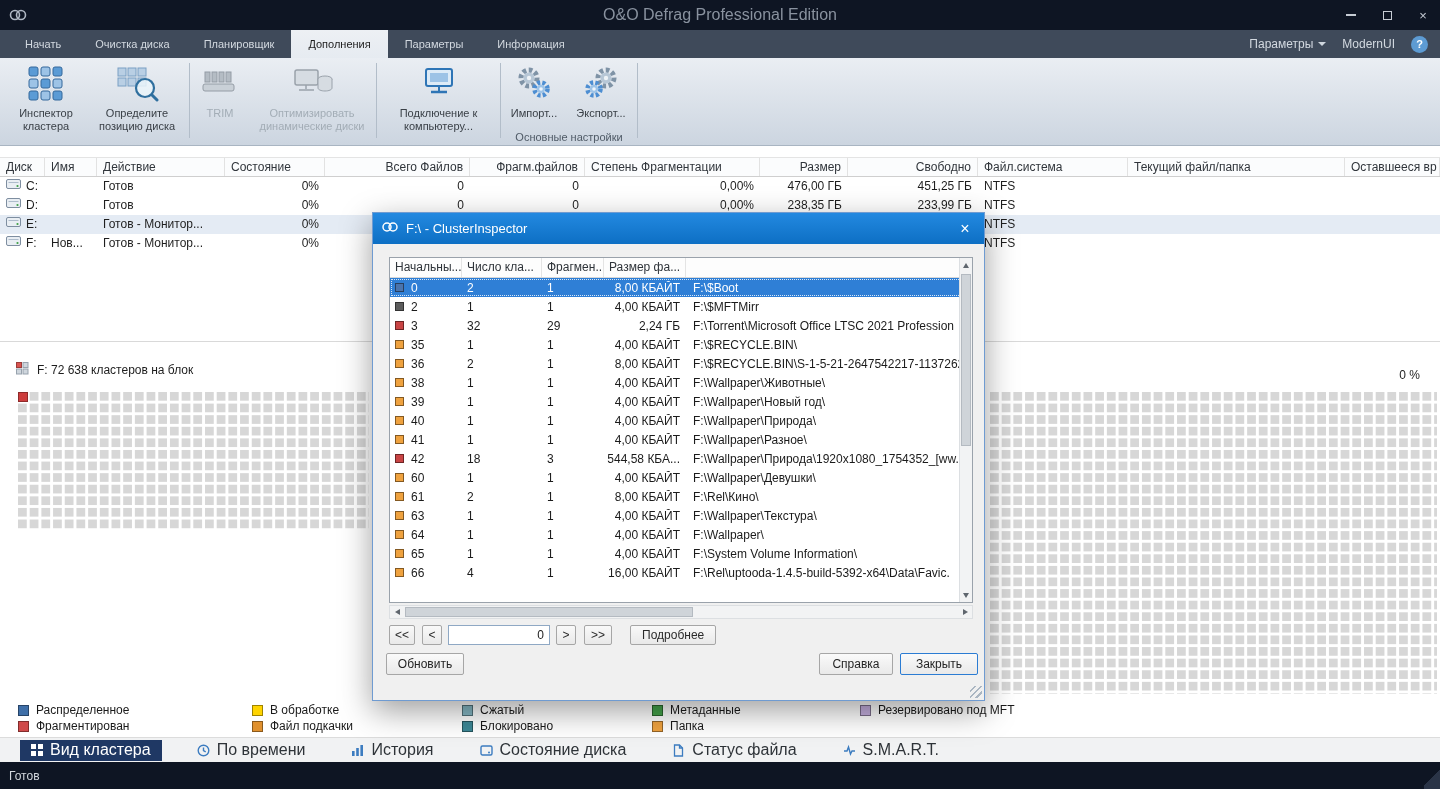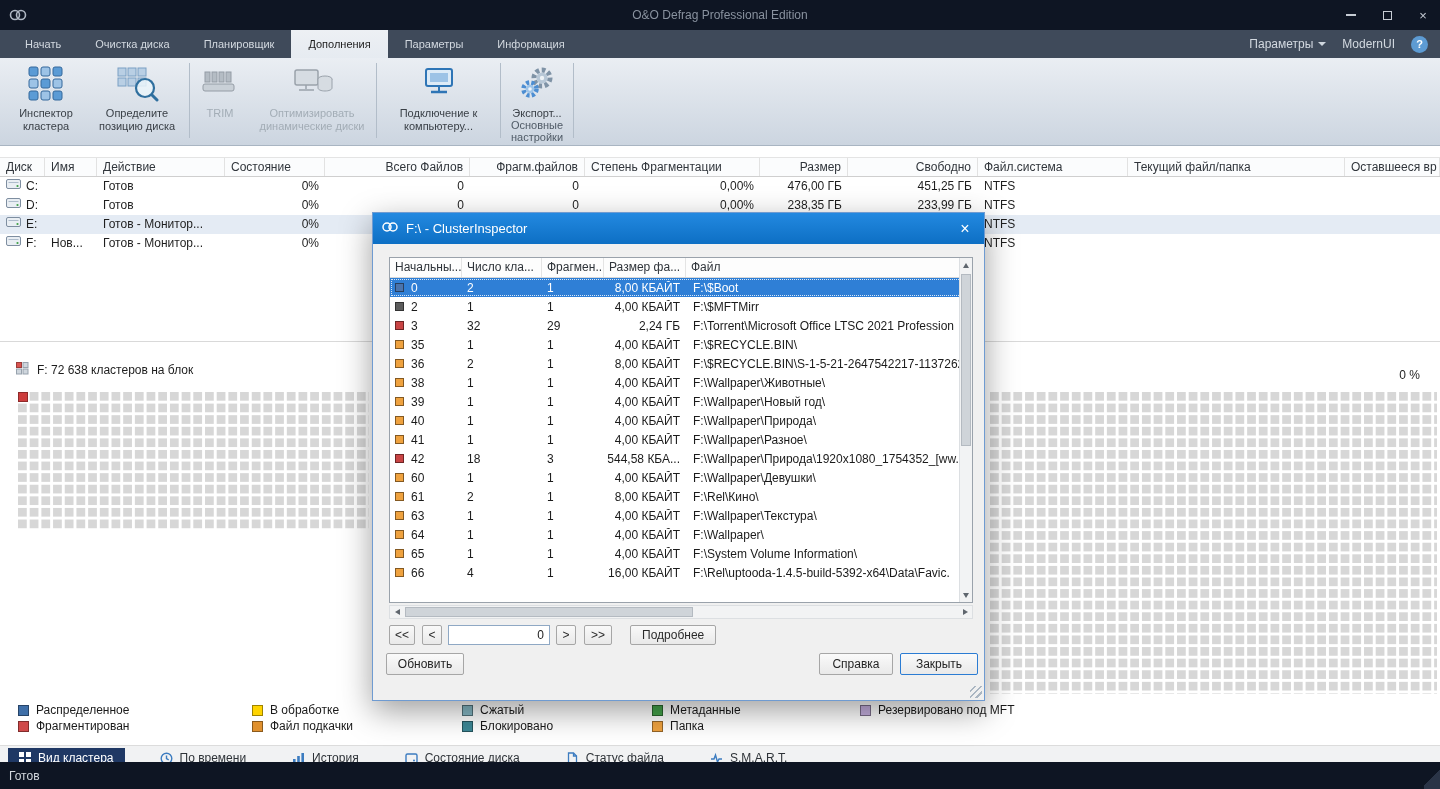--- a/index.html
+++ b/index.html
@@ -3,21 +3,21 @@
 <meta charset="utf-8">
 <style>
   *{margin:0;padding:0;box-sizing:border-box;}
   html,body{width:1440px;height:789px;}
   body{font-family:"Liberation Sans",sans-serif;background:#fff;overflow:hidden;}
   .app{position:relative;width:1440px;height:789px;background:#fff;overflow:hidden;}
 
   
   .titlebar{position:absolute;left:0;top:0;width:1440px;height:30px;background:#0e1523;}
   .app-logo{position:absolute;left:9px;top:8px;}
-  .title-text{position:absolute;left:0;right:0;top:0;height:30px;line-height:30px;text-align:center;color:#89929f;font-size:12px;}
+  .title-text{position:absolute;left:0;right:0;top:0;height:30px;line-height:30px;text-align:center;color:#89929f;font-size:16px;}
   .win-controls{position:absolute;right:10px;top:0;height:30px;display:flex;align-items:center;gap:22px;color:#c6ccd4;font-size:13px;}
   .wc{width:14px;height:14px;display:flex;align-items:center;justify-content:center;cursor:default;}
   .min-shape{width:10px;height:2px;background:#c6ccd4;display:inline-block;}
   .max-shape{width:9px;height:9px;border:1.5px solid #c6ccd4;display:inline-block;}
 
   
   .menubar{position:absolute;left:0;top:30px;width:1440px;height:28px;background:#3f4a5a;}
   .menu-tabs{position:absolute;left:8px;top:0;height:28px;display:flex;}
   .menu-tab{padding:12px 17px;display:flex;align-items:center;font-size:11px;color:#d3d9e0;white-space:nowrap;}
   .menu-tab.active{background:linear-gradient(#edf0f4,#e6ebf1);color:#1d1d1d;}
@@ -55,21 +55,21 @@
   .grid-left{left:18px;top:392px;width:351px;height:139px;}
   .grid-right{left:990px;top:392px;width:447px;height:302px;}
   .red-cell{position:absolute;left:18px;top:392px;width:10px;height:10px;background:#cd3d3d;border:1px solid #8e2a2a;}
 
   
   .legend{position:absolute;left:0;top:0;width:1440px;height:789px;pointer-events:none;}
   .legend-item{position:absolute;display:flex;align-items:center;gap:7px;font-size:12px;color:#1a1a1a;white-space:nowrap;}
   .legend-sq{width:11px;height:11px;border:1px solid rgba(0,0,0,.38);flex:none;}
 
   
-  .viewtabs{position:absolute;left:0;top:737px;width:1440px;height:25px;background:#f1f2f3;border-top:1px solid #dcdcdc;display:flex;align-items:center;padding-left:8px;gap:24px;font-size:12px;color:#2e3338;margin-top:8px;}
+  .viewtabs{position:absolute;left:0;top:737px;width:1440px;height:25px;background:#f1f2f3;border-top:1px solid #dcdcdc;display:flex;align-items:center;padding-left:20px;gap:24px;font-size:16px;color:#2e3338;}
   .viewtab{display:flex;align-items:center;gap:7px;height:21px;padding:0 11px;}
   .viewtab .vic{color:#3c7cc0;display:flex;align-items:center;}
   .viewtab.active{background:#1f3864;color:#fff;}
   .viewtab.active .vic{color:#fff;}
 
   
   .statusbar{position:absolute;left:0;top:762px;width:1440px;height:27px;background:#0e1523;color:#d2d7dd;font-size:12px;display:flex;align-items:center;padding-left:9px;}
   .status-grip{position:absolute;right:0;bottom:0;width:16px;height:27px;background:linear-gradient(135deg, transparent 55%, #2a3447 55%);}
 
   
@@ -224,20 +224,33 @@
             <rect x="9" y="5" width="26" height="17" rx="2" fill="#ddebf7" stroke="#2e75b6" stroke-width="2"></rect>
             <rect x="13" y="9" width="18" height="9" fill="#9dc3e6"></rect>
             <line x1="22" y1="22" x2="22" y2="27" stroke="#2e75b6" stroke-width="2"></line>
             <line x1="14" y1="28" x2="30" y2="28" stroke="#2e75b6" stroke-width="2.5"></line>
           </svg>
         </div>
         <div class="rlabel">Подключение к компьютеру...</div>
       </div>
       <div class="ribbon-sep"></div>
       <div class="ribbon-group">
+        <div class="ribbon-item" style="width: 64px;">
+          <div class="ric">
+            <svg width="40" height="40" viewBox="0 0 40 40">
+              <circle cx="15" cy="14" r="8" fill="none" stroke="#7f93a6" stroke-width="5" stroke-dasharray="3.6 2.6"></circle>
+              <circle cx="15" cy="14" r="5.5" fill="#b7c7d6"></circle>
+              <circle cx="15" cy="14" r="2.2" fill="#edf2f6"></circle>
+              <circle cx="27" cy="25" r="6.5" fill="none" stroke="#4d8ed2" stroke-width="4.5" stroke-dasharray="3 2.2"></circle>
+              <circle cx="27" cy="25" r="4.2" fill="#9ec4e8"></circle>
+              <circle cx="27" cy="25" r="1.8" fill="#eef5fc"></circle>
+            </svg>
+          </div>
+          <div class="rlabel">Импорт...</div>
+        </div>
         <div class="ribbon-item" style="width: 70px; align-items: center;">
           <div class="ric">
             <svg width="40" height="40" viewBox="0 0 40 40">
               <circle cx="25" cy="14" r="8" fill="none" stroke="#7f93a6" stroke-width="5" stroke-dasharray="3.6 2.6"></circle>
               <circle cx="25" cy="14" r="5.5" fill="#b7c7d6"></circle>
               <circle cx="25" cy="14" r="2.2" fill="#edf2f6"></circle>
               <circle cx="13" cy="25" r="6.5" fill="none" stroke="#4d8ed2" stroke-width="4.5" stroke-dasharray="3 2.2"></circle>
               <circle cx="13" cy="25" r="4.2" fill="#9ec4e8"></circle>
               <circle cx="13" cy="25" r="1.8" fill="#eef5fc"></circle>
             </svg>
@@ -483,21 +496,20 @@
       <span>F:\ - ClusterInspector</span>
       <span class="dlg-close">×</span>
     </div>
 
     <div class="dlg-table">
       <div class="dlg-thead">
           <div class="dlg-th" style="width: 72px;">Начальны...</div>
           <div class="dlg-th" style="width: 80px;">Число кла...</div>
           <div class="dlg-th" style="width: 62px;">Фрагмен...</div>
           <div class="dlg-th" style="width: 82px;">Размер фа...</div>
-          <div class="dlg-th" style="width: auto; flex: 1 1 0%;">Файл</div>
         </div>
       <div class="dlg-tbody">
           <div class="dlg-row selected">
             <div class="cell-start">
               <span class="sq" style="background: rgb(74, 116, 173);"></span>
               <span>0</span>
             </div>
             <div class="cell-n2">2</div>
             <div class="cell-n3">1</div>
             <div class="cell-size">8,00 КБАЙТ</div>

